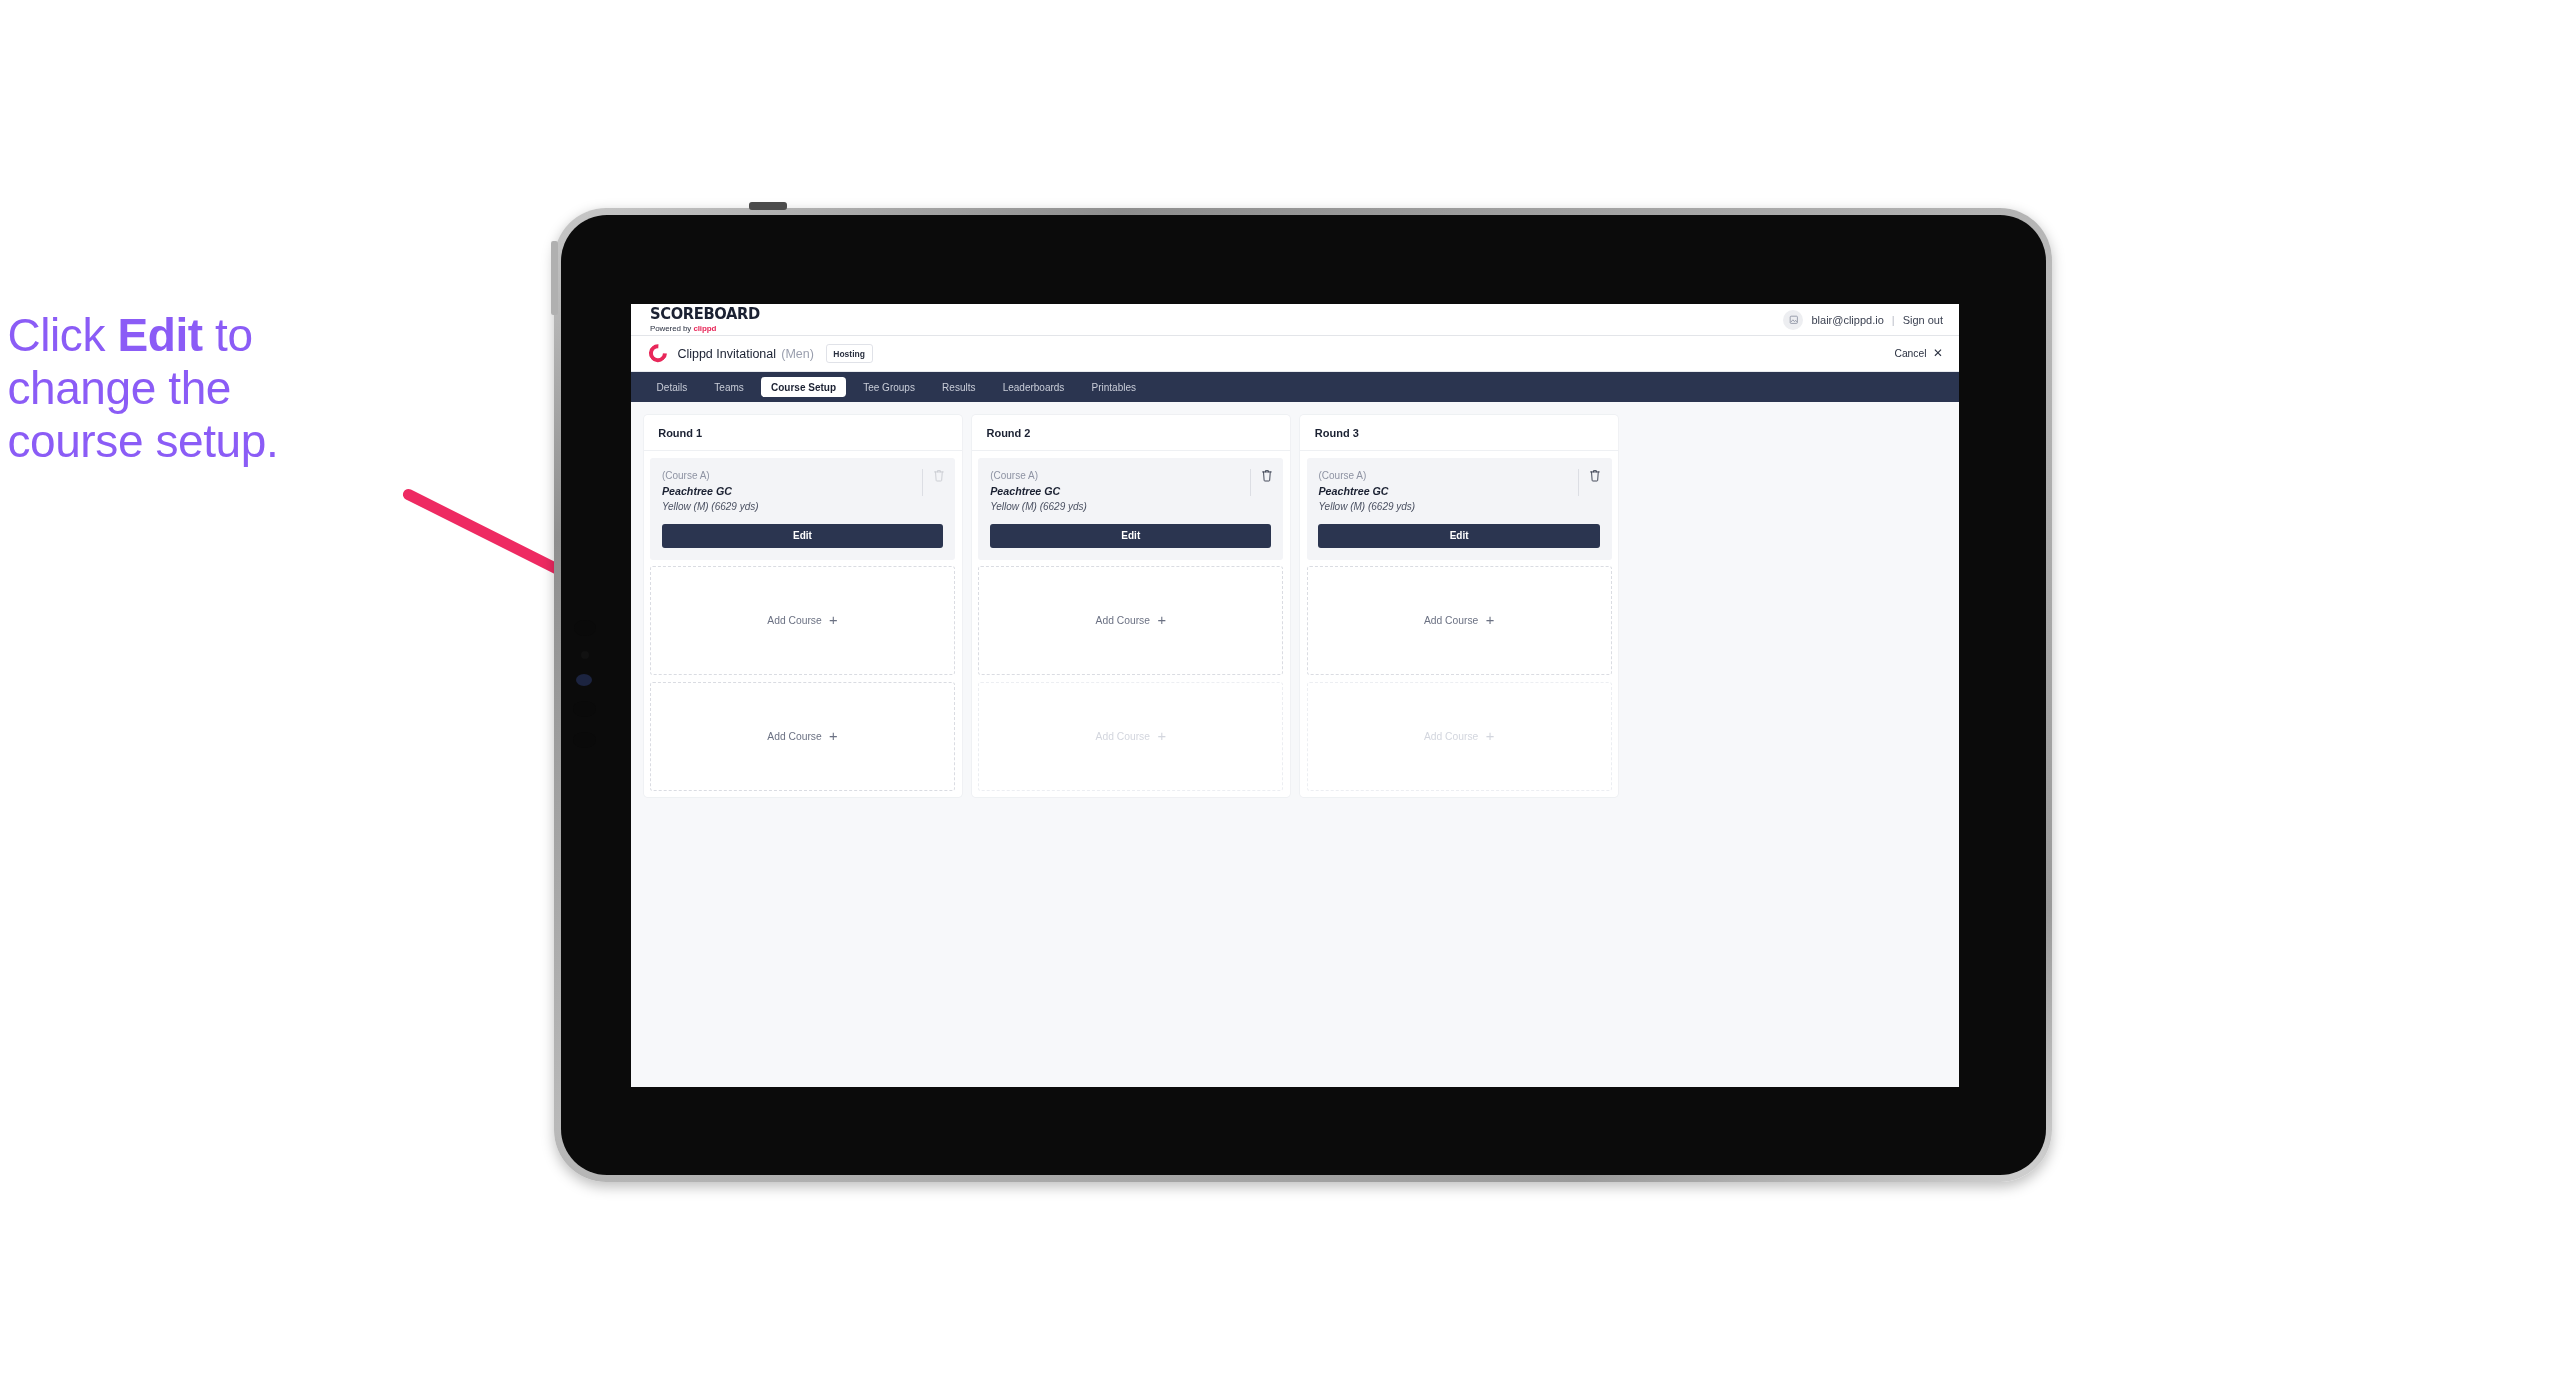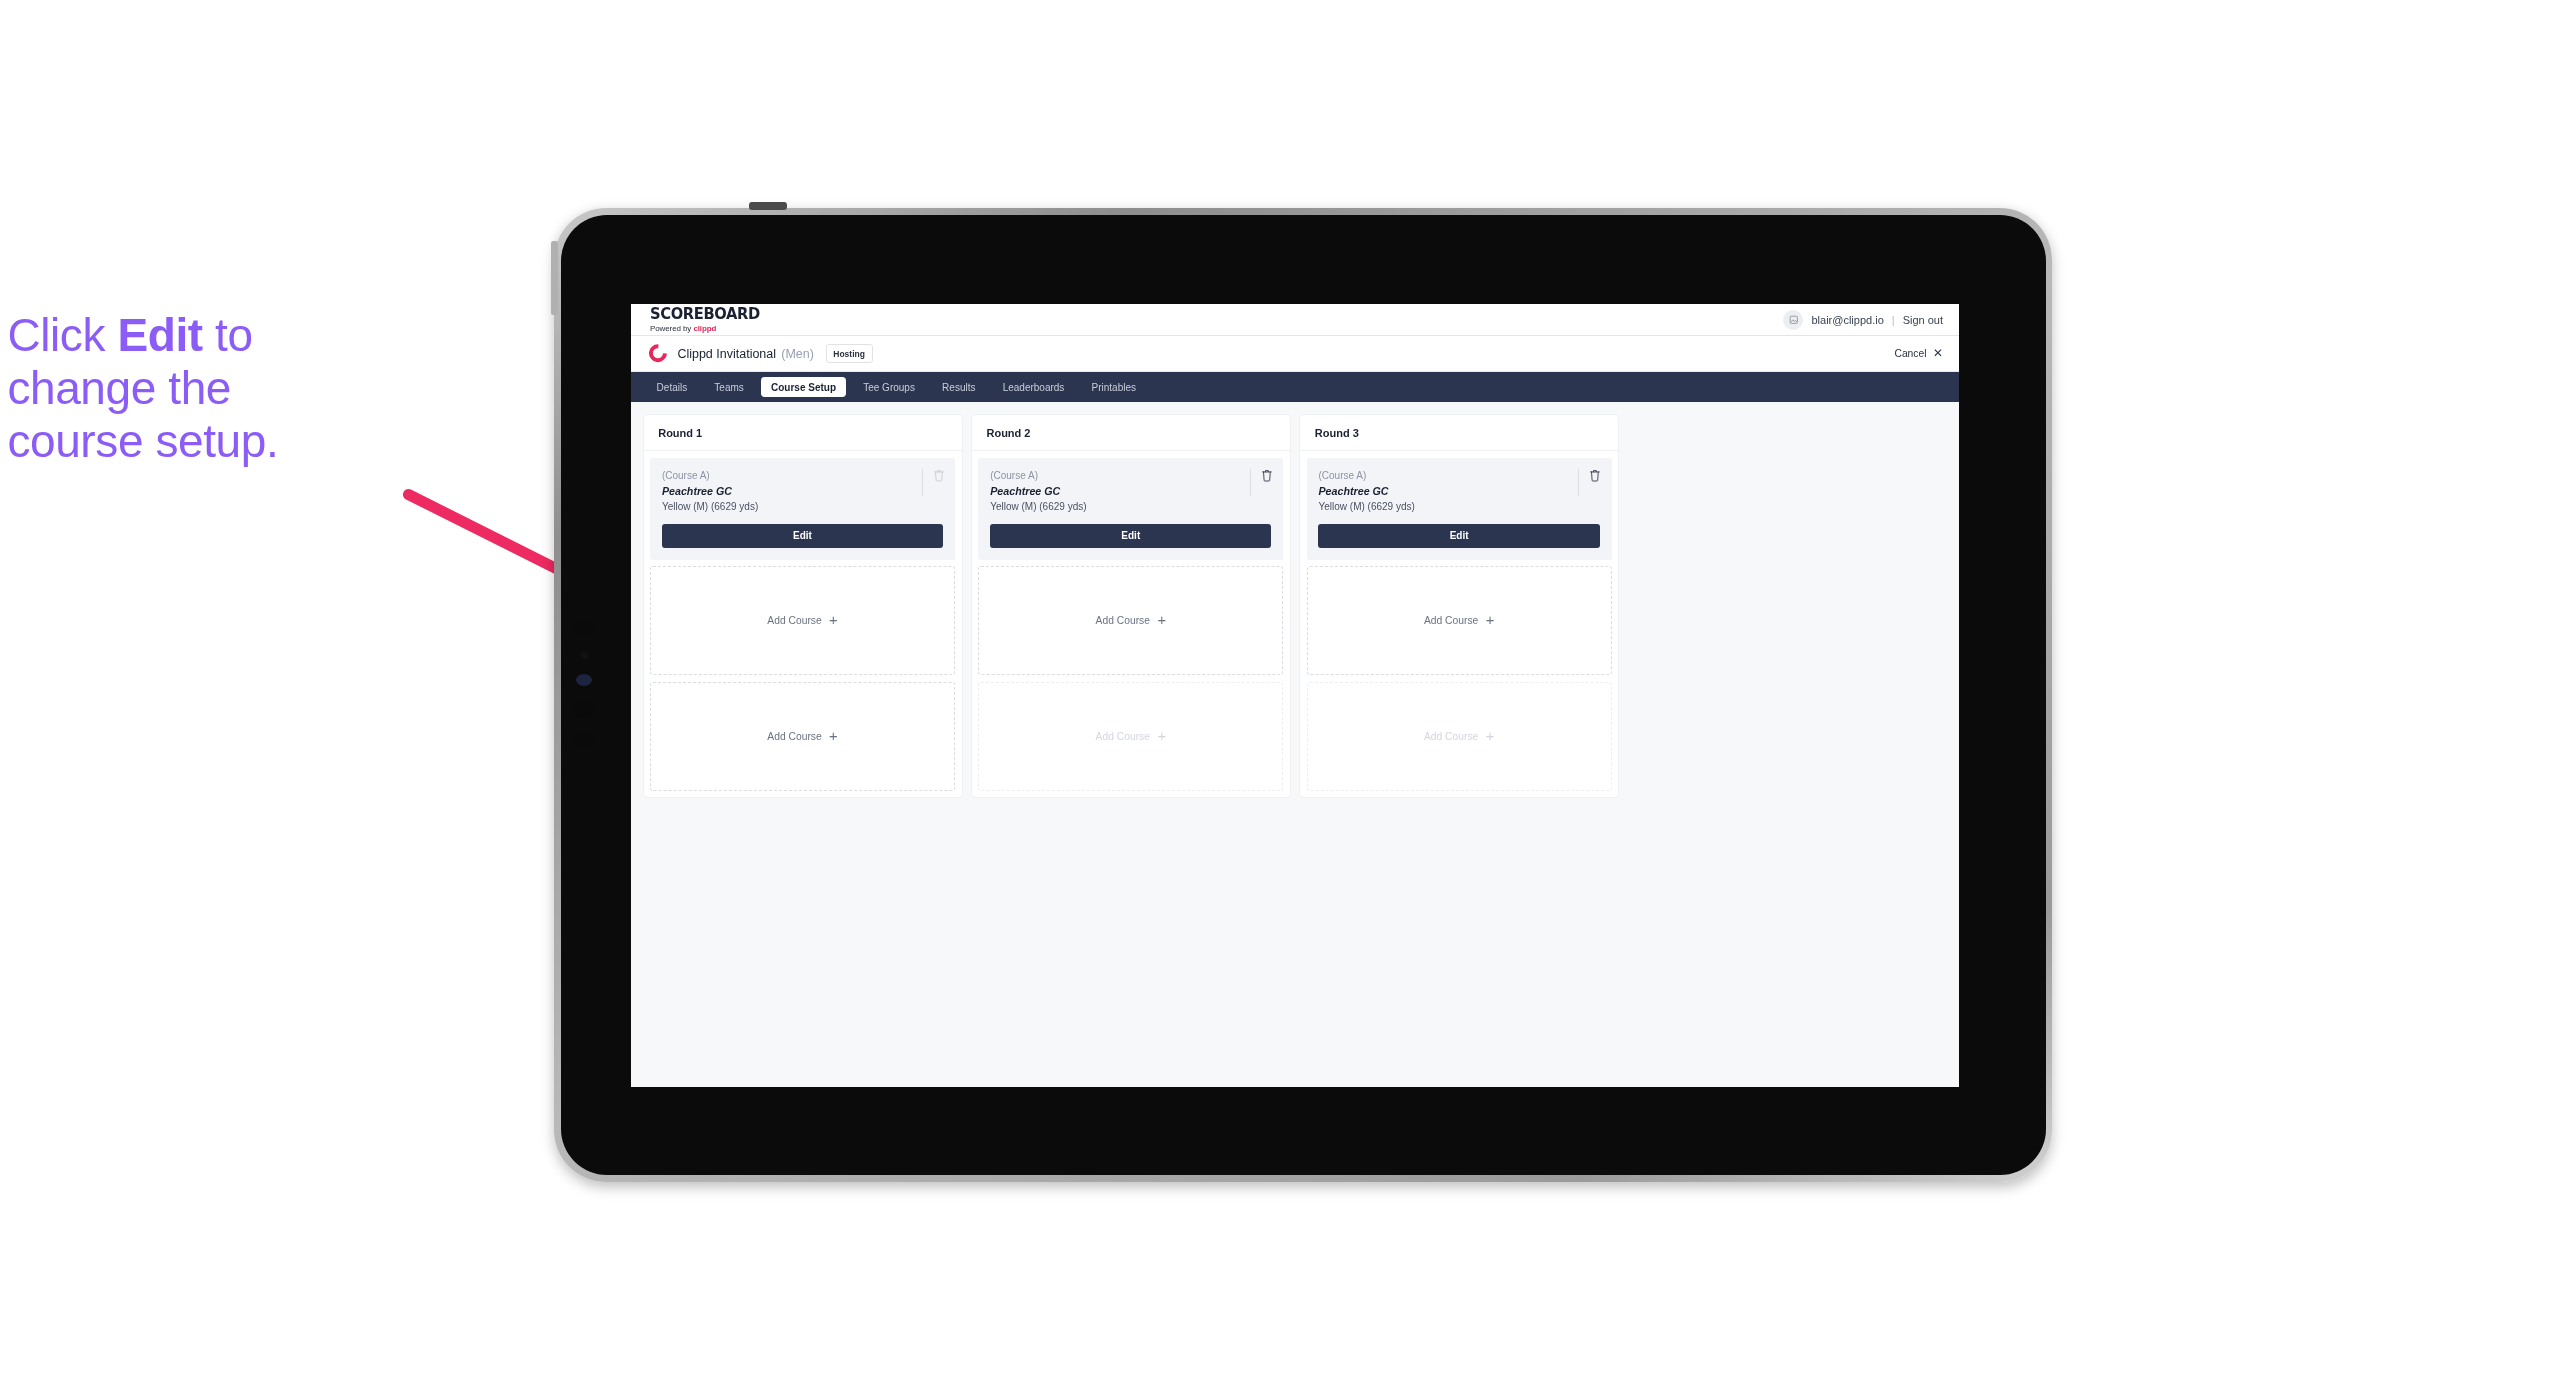--- a/index.html
+++ b/index.html
@@ -151,21 +151,21 @@
     border-bottom: 0.7px solid #eef0f3;
   }
   .round-body { padding: 6.6px 6.6px 6.6px 6.6px; display:flex; flex-direction:column; gap:6.6px; }
 
   .course-card {
     background:#f3f4f7; border-radius:2.9px; padding: 11px 11.8px 11.8px 11.8px;
     position:relative;
   }
   .c-label { font-size:10px; color:#8e93a3; line-height:1.45; }
   .c-name  { font-size:10.7px; color:#1b2132; font-weight:700; line-height:1.5;font-style:italic; }
-  .c-tee   { font-size:10px; color:#4b5162; line-height:1.5; }
+  .c-tee   { font-size:10px; color:#4b5162; line-height:1.5;font-style:italic; }
   .trash-wrap {
     position:absolute; right: 10.3px; top: 11.8px; display:flex; align-items:flex-start; gap:10.3px;
   }
   .vline { width:0.7px; height:26.5px; background:#dcdee4; }
   .trash { cursor:pointer; }
   .trash.disabled { opacity: 0.22; }
   .edit-btn {
     margin-top: 9.6px; height: 24px; background:#2b3550; border-radius:2.9px;
     color:#ffffff; font-size:10px; font-weight:700;
     display:flex; align-items:center; justify-content:center; cursor:pointer;

